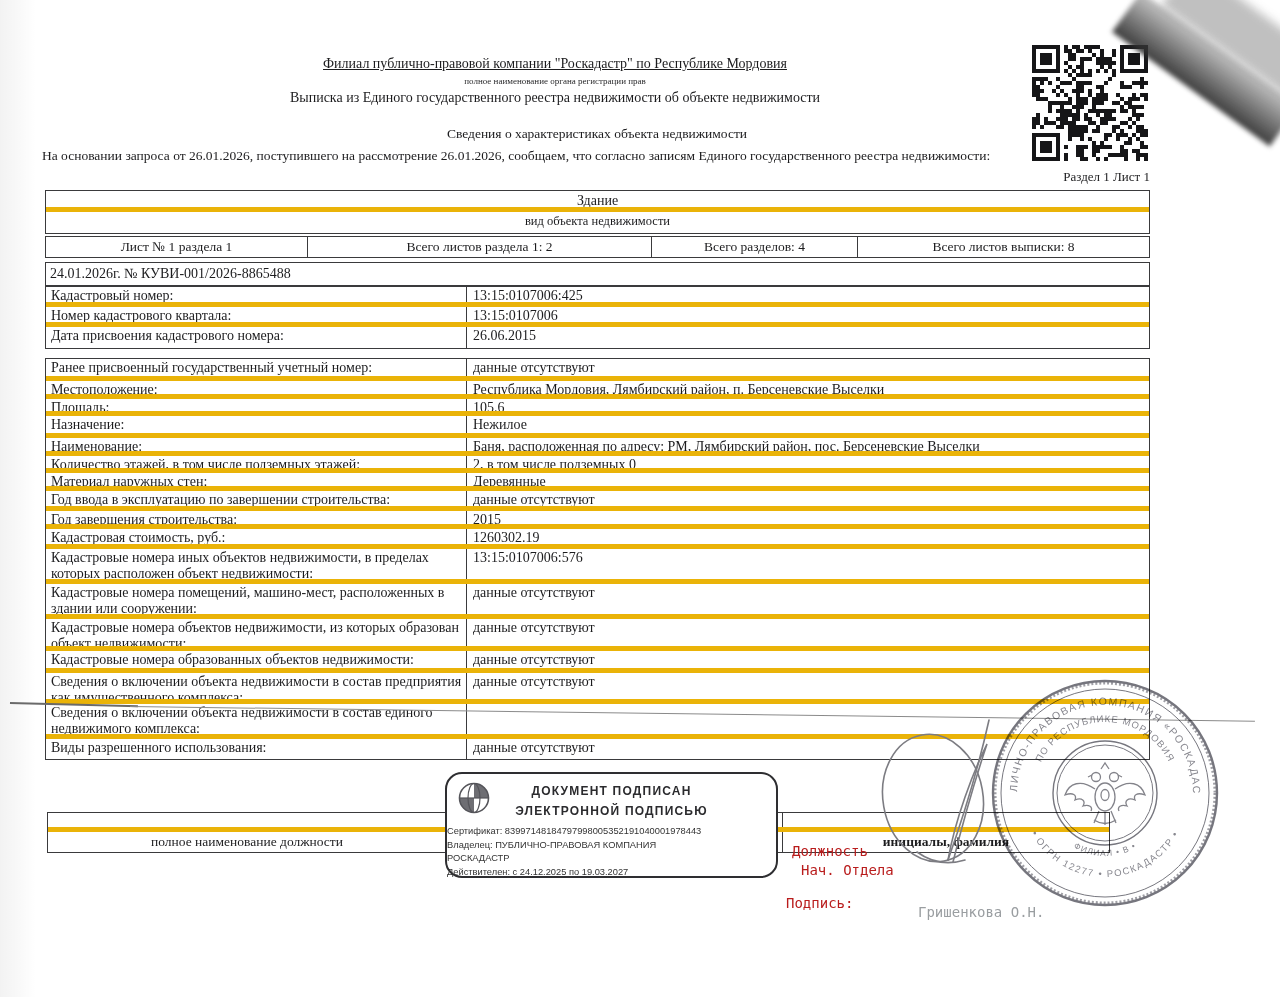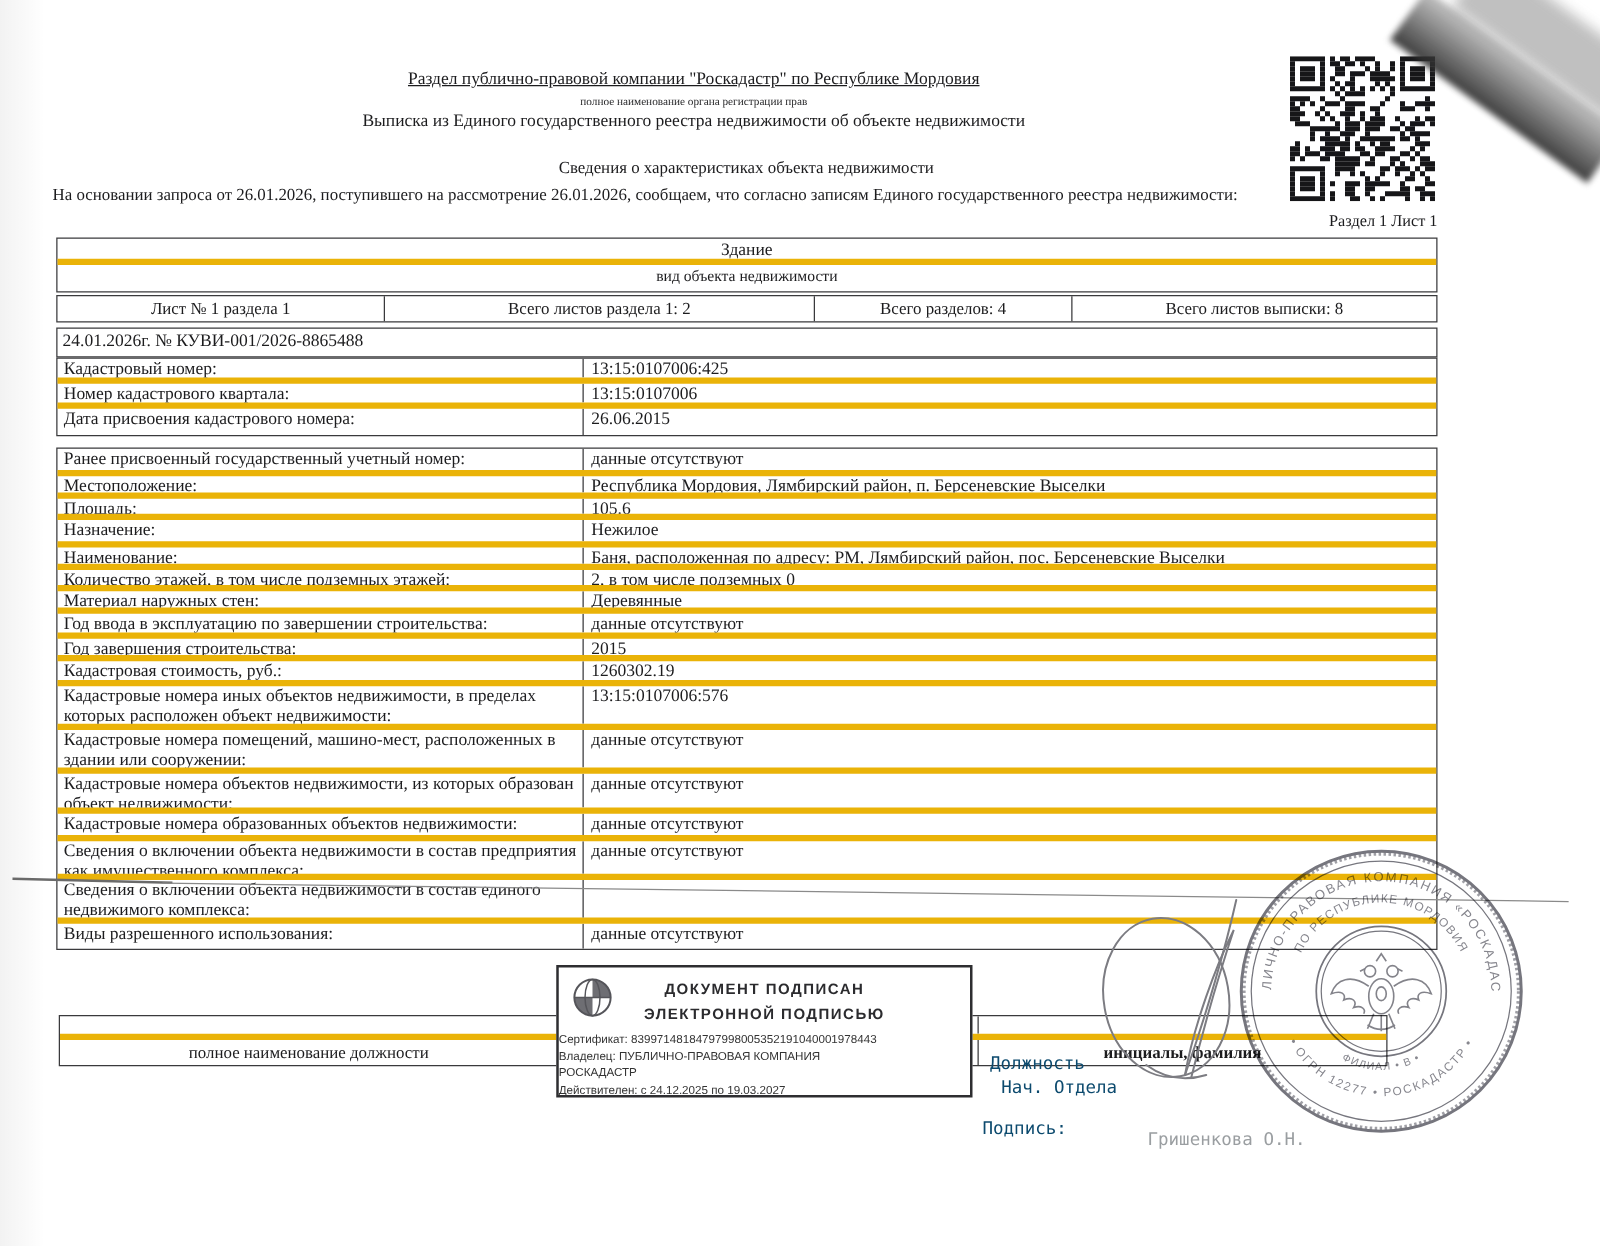--- a/index.html
+++ b/index.html
@@ -14,41 +14,41 @@
   .t{position:absolute;border:1px solid #3a3a3c;box-sizing:border-box;background:transparent;}
   .tr{display:flex;border-bottom:5px solid #eab308;box-sizing:border-box;overflow:hidden;}
   .tr:last-child{border-bottom:none;}
   .tl{width:421px;border-right:1px solid #3a3a3c;box-sizing:border-box;
       padding:1px 3px 0 5px;font-size:14px;line-height:16px;}
   .tv{flex:1;box-sizing:border-box;padding:1px 3px 0 6px;font-size:14px;line-height:16px;}
   .cell{border-right:1px solid #3a3a3c;box-sizing:border-box;font-size:13.5px;line-height:20px;text-align:center;}
   .cell:last-child{border-right:none;}
   
   .stamp{position:absolute;left:445px;top:772px;width:333px;height:106px;background:#fff;
-         border:2px solid #2e2e31;border-radius:0;box-sizing:border-box;z-index:6;
+         border:2px solid #2e2e31;border-radius:17px;box-sizing:border-box;z-index:6;
          font-family:"Liberation Sans",sans-serif;color:#2b2b2e;}
   .stamp .tt{font-weight:bold;font-size:12px;letter-spacing:1.2px;text-align:center;}
   .stamp .dl{font-size:9.3px;line-height:13.5px;margin-right:8px;color:#333;}
   
-  .dm{position:absolute;font-family:"DejaVu Sans Mono",monospace;color:#0c4a6e;z-index:7;}
+  .dm{position:absolute;font-family:"DejaVu Sans Mono",monospace;color:#b91c1c;z-index:7;}
   
   .artline{position:absolute;background:#8a8a8a;height:1px;transform-origin:left center;z-index:8;}
   .corner1{position:absolute;left:1108px;top:44px;width:195px;height:50px;
            background:linear-gradient(to bottom,rgba(125,125,125,.45),rgba(45,45,45,.92));
            transform:rotate(36deg);filter:blur(2.5px);z-index:9;}
   .corner2{position:absolute;left:1160px;top:8px;width:170px;height:52px;
            background:rgba(130,130,130,.5);transform:rotate(36deg);filter:blur(5px);z-index:9;}
   svg text{font-family:"Liberation Sans",sans-serif;}
 </style>
 </head>
 <body>
 
 <div class="page">
 
-  <div class="abs ctr" style="left:150px;top:56px;width:810px;font-size:14px;"><span class="u">Раздел публично-правовой компании "Роскадастр" по Республике Мордовия</span></div>
+  <div class="abs ctr" style="left:150px;top:56px;width:810px;font-size:14px;"><span class="u">Филиал публично-правовой компании "Роскадастр" по Республике Мордовия</span></div>
   <div class="abs ctr" style="left:150px;top:76px;width:810px;font-size:9px;color:#2a2a2c;">полное наименование органа регистрации прав</div>
   <div class="abs ctr" style="left:150px;top:90px;width:810px;font-size:14px;">Выписка из Единого государственного реестра недвижимости об объекте недвижимости</div>
   <div class="abs ctr" style="left:200px;top:126px;width:794px;font-size:13.5px;">Сведения о характеристиках объекта недвижимости</div>
   <div class="abs" style="left:42px;top:148px;width:1130px;font-size:13.5px;">На  основании запроса от 26.01.2026, поступившего на рассмотрение 26.01.2026, сообщаем, что согласно записям Единого государственного реестра недвижимости:</div>
   <div class="abs" style="left:900px;top:169px;width:250px;text-align:right;font-size:13px;">Раздел 1 Лист 1</div>
 
   <div class="abs" style="left:1032px;top:45px;width:116px;height:116px;z-index:5;">
     <svg id="qr" width="116" height="116" viewBox="0 0 116 116" fill="#161618">
         <rect x="0" y="0" width="4" height="4"></rect>
         <rect x="4" y="0" width="4" height="4"></rect>

